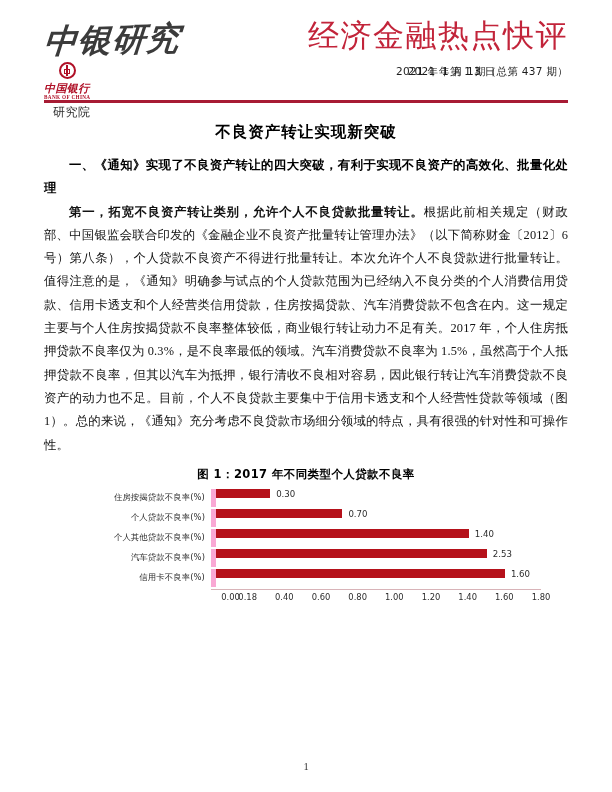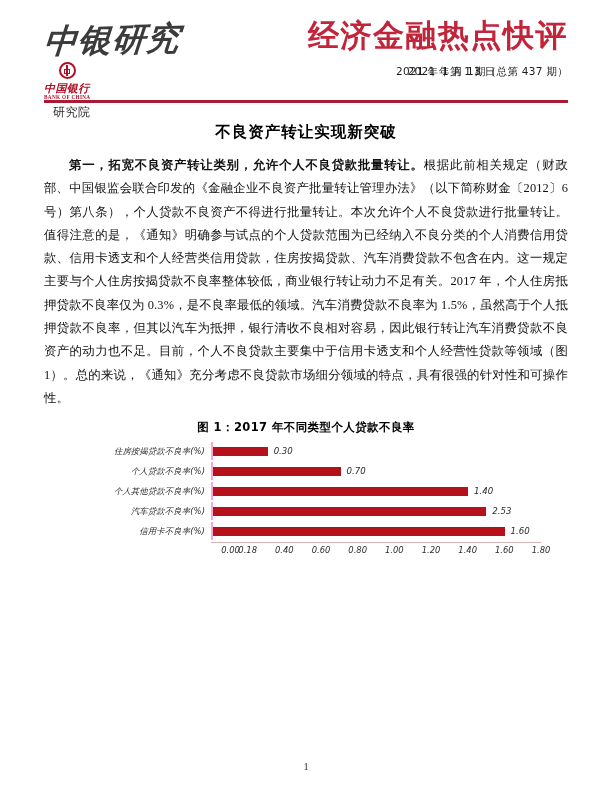--- a/index.html
+++ b/index.html
@@ -43,21 +43,21 @@
     letter-spacing: 1px;
     transform: skewX(-6deg) rotate(-1.5deg);
     white-space: nowrap;
   }
   .pub-title {
     position: absolute;
     right: 0px;
     top: 15px;
     font-family: "DejaVu Sans", "Liberation Sans", sans-serif;
     font-size: 31px;
-    font-weight: 700;
+    font-weight: 400;
     color: #c2243a;
     letter-spacing: 1.5px;
     white-space: nowrap;
   }
 
   .meta-row {
     position: absolute;
     left: 0;
     right: 0;
     bottom: 14px;
@@ -211,21 +211,20 @@
     color: #000;
     letter-spacing: 0.4px;
     margin-bottom: 7px;
   }
   .chart {
     position: relative;
     margin: 0 auto;
     width: 470px;
     padding-left: 0;
     box-sizing: border-box;
-    font-style: italic;
   }
   .chart-rows {
     position: relative;
   }
   .chart-row {
     display: flex;
     align-items: center;
     height: 18px;
     margin-bottom: 2px;
   }
@@ -237,23 +236,23 @@
     font-size: 8.4px;
     color: #2b2b2b;
     white-space: nowrap;
     letter-spacing: 0.1px;
     box-sizing: border-box;
   }
   .plot-area {
     flex: 1;
     position: relative;
     height: 18px;
-    border-left: 2px solid #f9a8d4;
+    border-left: 5px solid #f9a8d4;
     display: flex;
-    align-items: center;
+    align-items: flex-start;
   }
   .bar {
     height: 9px;
     background: #b5111a;
     flex: none;
   }
   .bar-value {
     font-family: "DejaVu Sans", "Liberation Sans", sans-serif;
     font-size: 8.6px;
     color: #2b2b2b;
@@ -321,20 +320,21 @@
     </div>
   </div>
 
   <div class="header-rule"></div>
 
   <h1 class="article-title">不良资产转让实现新突破</h1>
 
   <div class="body-text">
 
 
+    <p class="section-head">一、《通知》实现了不良资产转让的四大突破，有利于实现不良资产的高效化、批量化处理</p>
 
     <p><span class="lead-bold">第一，拓宽不良资产转让类别，允许个人不良贷款批量转让。</span><span>根据此前相关规定（财政部、中国银监会联合印发的《金融企业不良资产批量转让管理办法》（以下简称财金〔2012〕6 号）第八条），个人贷款不良资产不得进行批量转让。本次允许个人不良贷款进行批量转让。值得注意的是，《通知》明确参与试点的个人贷款范围为已经纳入不良分类的个人消费信用贷款、信用卡透支和个人经营类信用贷款，住房按揭贷款、汽车消费贷款不包含在内。这一规定主要与个人住房按揭贷款不良率整体较低，商业银行转让动力不足有关。2017 年，个人住房抵押贷款不良率仅为 0.3%，是不良率最低的领域。汽车消费贷款不良率为 1.5%，虽然高于个人抵押贷款不良率，但其以汽车为抵押，银行清收不良相对容易，因此银行转让汽车消费贷款不良资产的动力也不足。目前，个人不良贷款主要集中于信用卡透支和个人经营性贷款等领域（图 1）。总的来说，《通知》充分考虑不良贷款市场细分领域的特点，具有很强的针对性和可操作性。</span></p>
   </div>
 
   <div class="figure">
 
     <div class="figure-caption">图 1：2017 年不同类型个人贷款不良率</div>
 
     <div class="chart">
       <div class="chart-rows" id="chart-rows">

